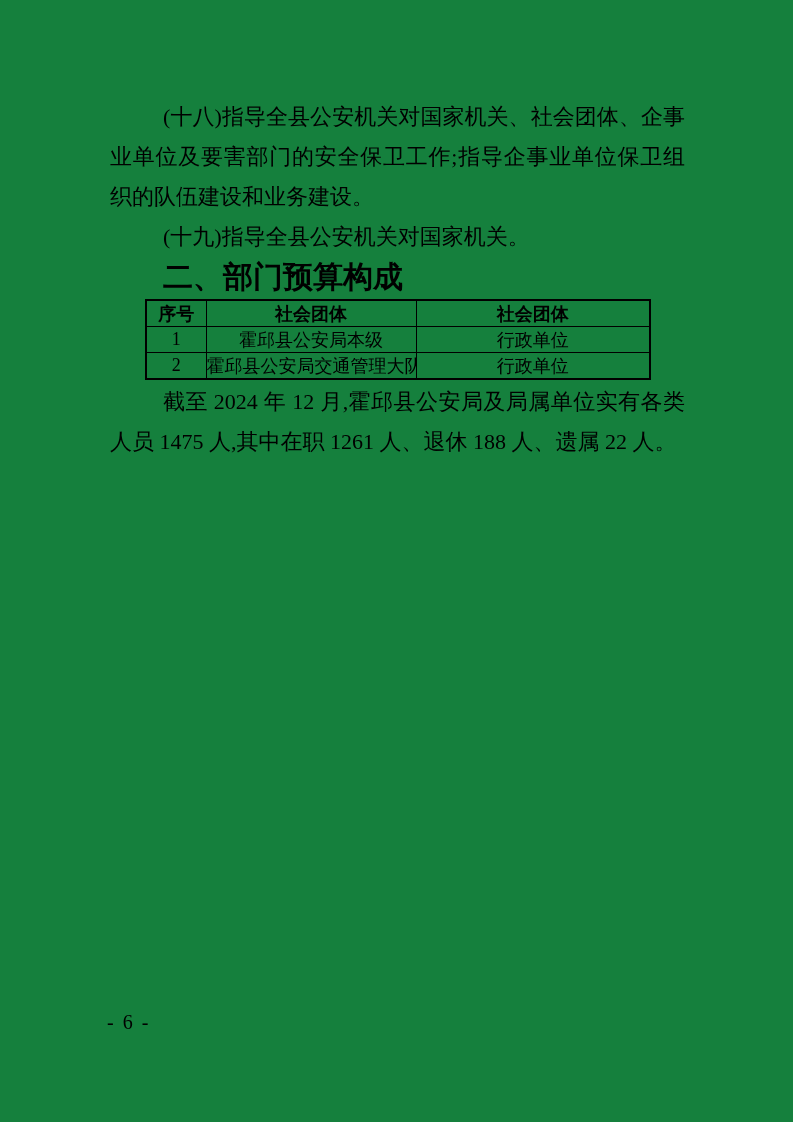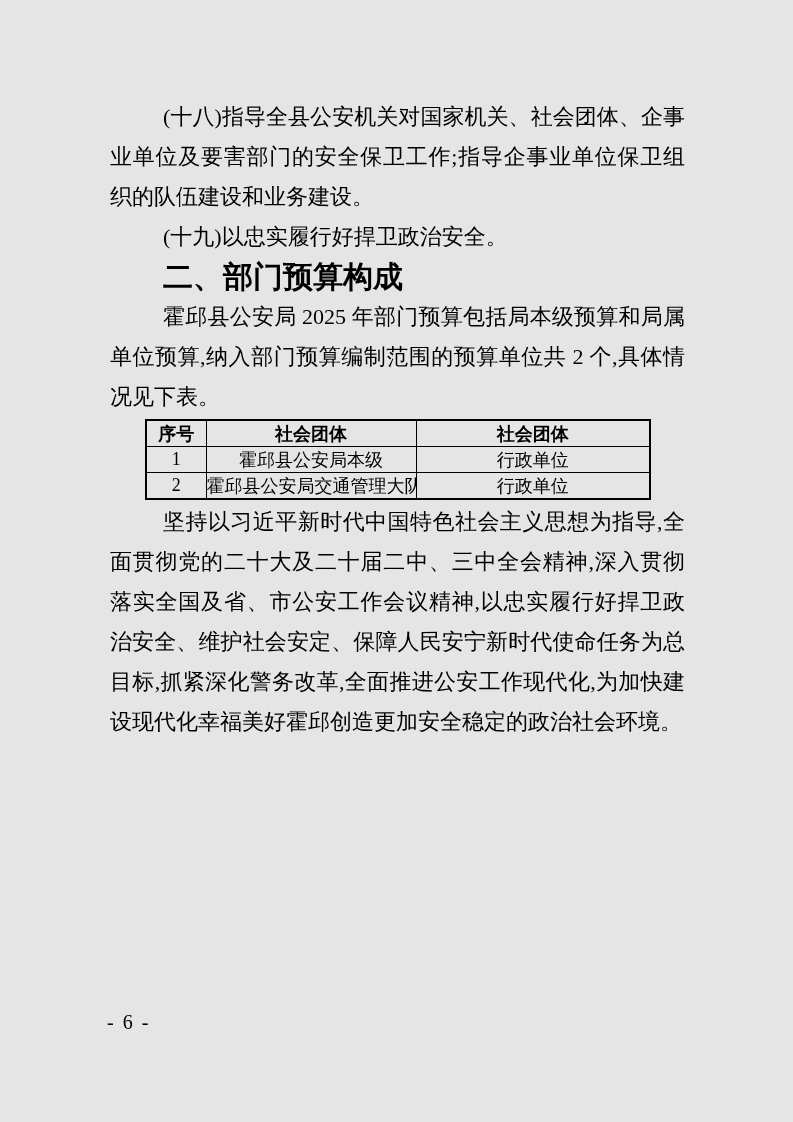--- a/index.html
+++ b/index.html
@@ -4,21 +4,21 @@
 <style>
   html, body {
     margin: 0;
     padding: 0;
     background: #ffffff;
   }
   .page {
     position: relative;
     width: 793px;
     height: 1122px;
-    background: #e5e5e5;
+    background: #15803d;
     color: #000000;
     font-family: "Liberation Serif", "DejaVu Serif", serif;
     overflow: hidden;
   }
   .content {
     position: absolute;
     left: 110px;
     top: 97px;
     width: 575px;
   }
@@ -77,26 +77,25 @@
   }
 </style>
 </head>
 <body>
 
 <div class="page">
   <div class="content">
 
     <p class="para">(十八)指导全县公安机关对国家机关、社会团体、企事业单位及要害部门的安全保卫工作;指导企事业单位保卫组织的队伍建设和业务建设。</p>
 
-    <p class="para">(十九)以忠实履行好捍卫政治安全。</p>
+    <p class="para">(十九)指导全县公安机关对国家机关。</p>
 
 
     <h2 class="heading">二、部门预算构成</h2>
 
-    <p class="para">霍邱县公安局 2025 年部门预算包括局本级预算和局属单位预算,纳入部门预算编制范围的预算单位共 2 个,具体情况见下表。</p>
 
     <table class="units-table">
       <colgroup>
         <col class="c-no">
         <col class="c-name">
         <col class="c-type">
       </colgroup>
       <thead>
         <tr>
           <th>序号</th>
@@ -111,20 +110,20 @@
           <td>行政单位</td>
         </tr>
         <tr>
           <td>2</td>
           <td>霍邱县公安局交通管理大队</td>
           <td>行政单位</td>
         </tr>
       </tbody>
     </table>
 
+    <p class="para">截至 2024 年 12 月,霍邱县公安局及局属单位实有各类人员 1475 人,其中在职 1261 人、退休 188 人、遗属 22 人。</p>
 
 
-    <p class="para">坚持以习近平新时代中国特色社会主义思想为指导,全面贯彻党的二十大及二十届二中、三中全会精神,深入贯彻落实全国及省、市公安工作会议精神,以忠实履行好捍卫政治安全、维护社会安定、保障人民安宁新时代使命任务为总目标,抓紧深化警务改革,全面推进公安工作现代化,为加快建设现代化幸福美好霍邱创造更加安全稳定的政治社会环境。</p>
 
   </div>
 
   <div class="page-number">- 6 -</div>
 </div>
 
 </body></html>

